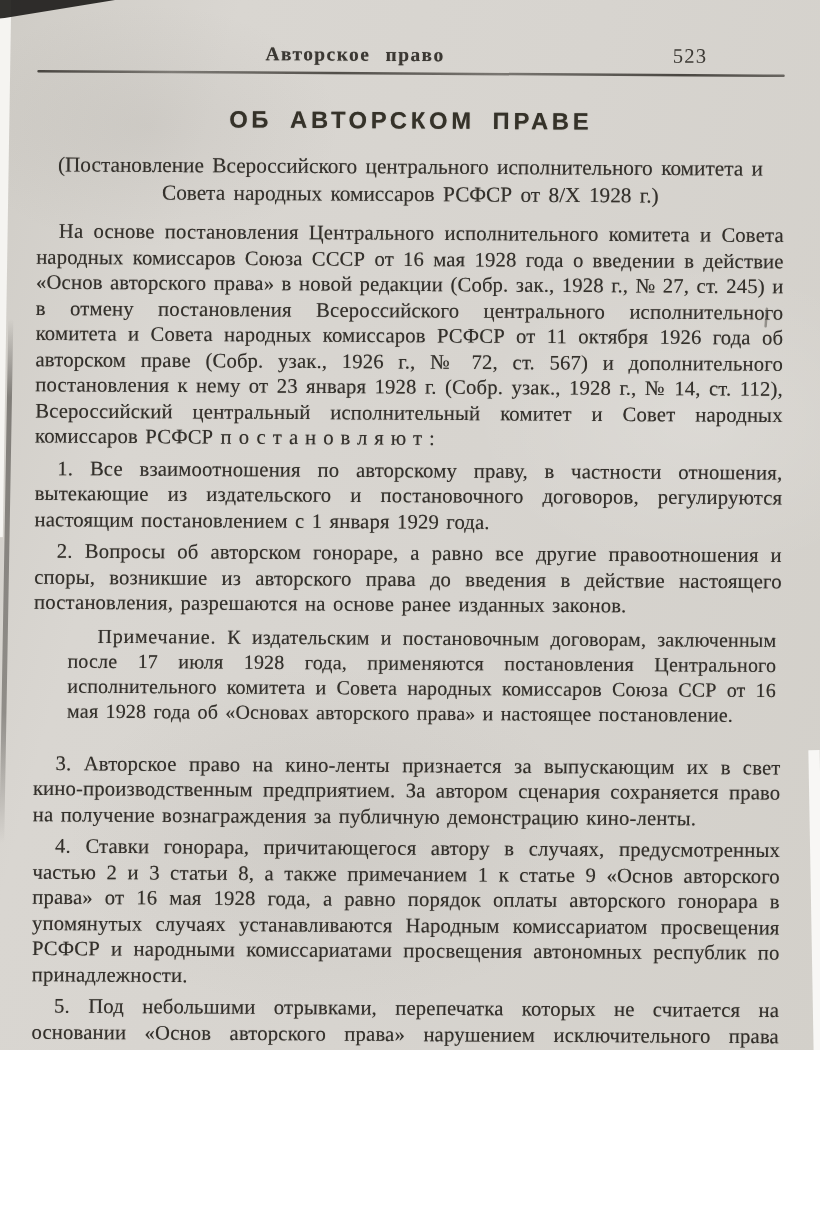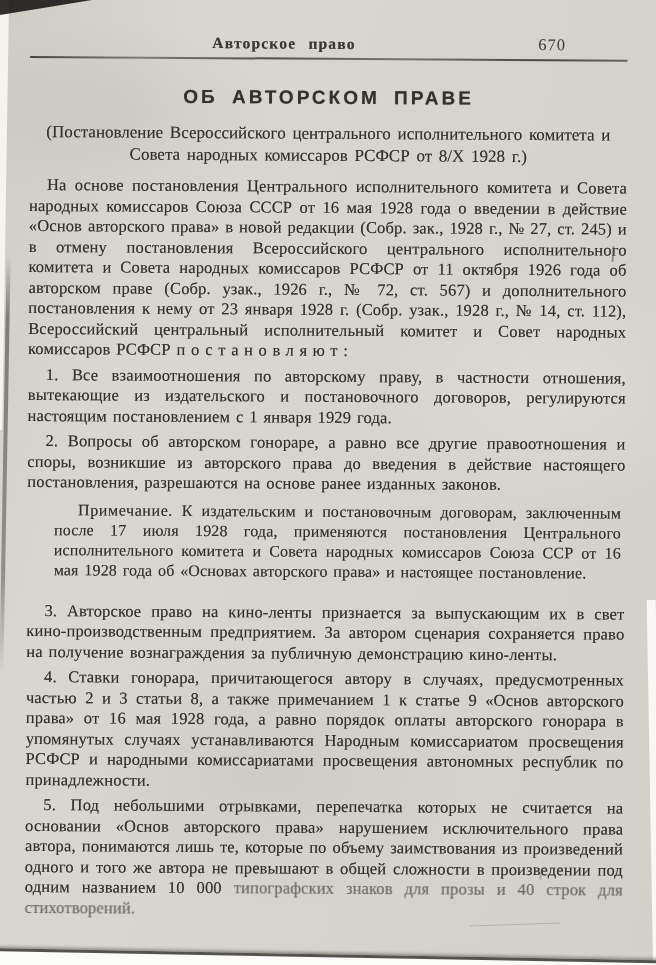--- a/index.html
+++ b/index.html
@@ -1,20 +1,20 @@
 <!DOCTYPE html>
 <html><head>
 <meta charset="utf-8">
 <style>
   * { margin: 0; padding: 0; box-sizing: border-box; }
   html, body { background: #ffffff; }
   .frame {
     position: relative;
     width: 656px;
-    height: 965px;
+    height: 840px;
     overflow: hidden;
     background: #f7f6f4;
     font-family: "Liberation Serif", serif;
   }
   .paper {
     position: absolute;
     inset: 0;
     background: linear-gradient(105deg, #cfccc6 0%, #d9d6d1 22%, #d7d4cf 55%, #d3d0ca 100%);
   }
   
@@ -153,21 +153,21 @@
 </head>
 <body>
 
 <div class="frame">
   <div class="paper">
 
     <div class="content">
 
       <div class="running-head">
         <span class="rh-title">Авторское право</span>
-        <span class="rh-page">670</span>
+        <span class="rh-page">523</span>
       </div>
 
       <div class="rule"></div>
 
       <h1 class="doc-title">ОБ АВТОРСКОМ ПРАВЕ</h1>
 
       <p class="subtitle">(Постановление Всероссийского центрального исполнительного комитета и Совета народных комиссаров РСФСР от 8/X 1928 г.)</p>
 
       <p class="body-p intro"><span>На основе постановления Центрального исполнительного комитета и Совета народных комиссаров Союза СССР от 16 мая 1928 года о введении в действие «Основ авторского права» в новой редакции (Собр. зак., 1928 г., № 27, ст. 245) и в отмену постановления Всероссийского центрального исполнительного комитета и Совета народных комиссаров РСФСР от 11 октября 1926 года об авторском праве (Собр. узак., 1926 г., № 72, ст. 567) и дополнительного постановления к нему от 23 января 1928 г. (Собр. узак., 1928 г., № 14, ст. 112), Всероссийский центральный исполнительный комитет и Совет народных комиссаров РСФСР </span><span class="spaced">постановляют:</span></p>
 

